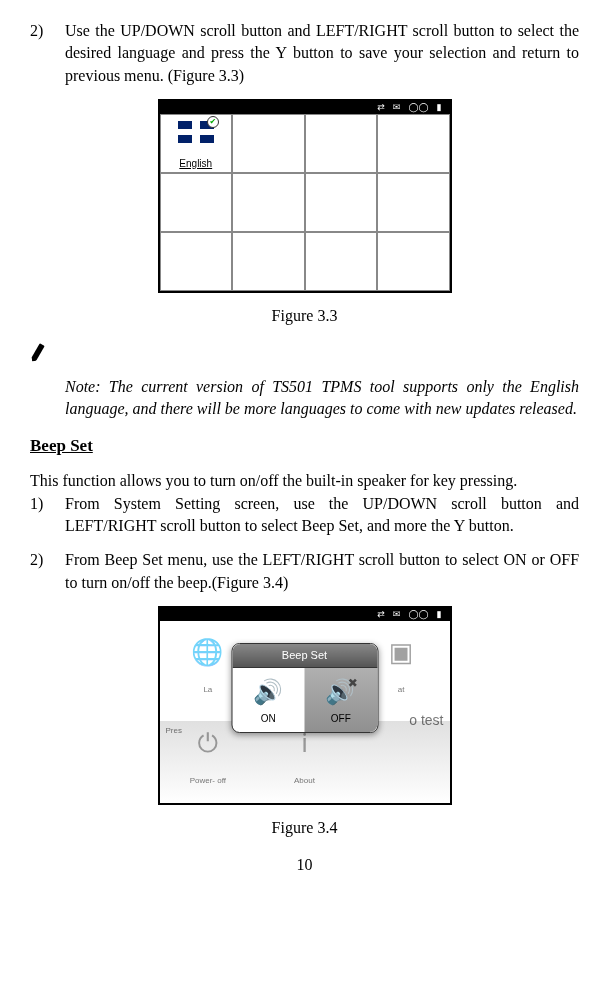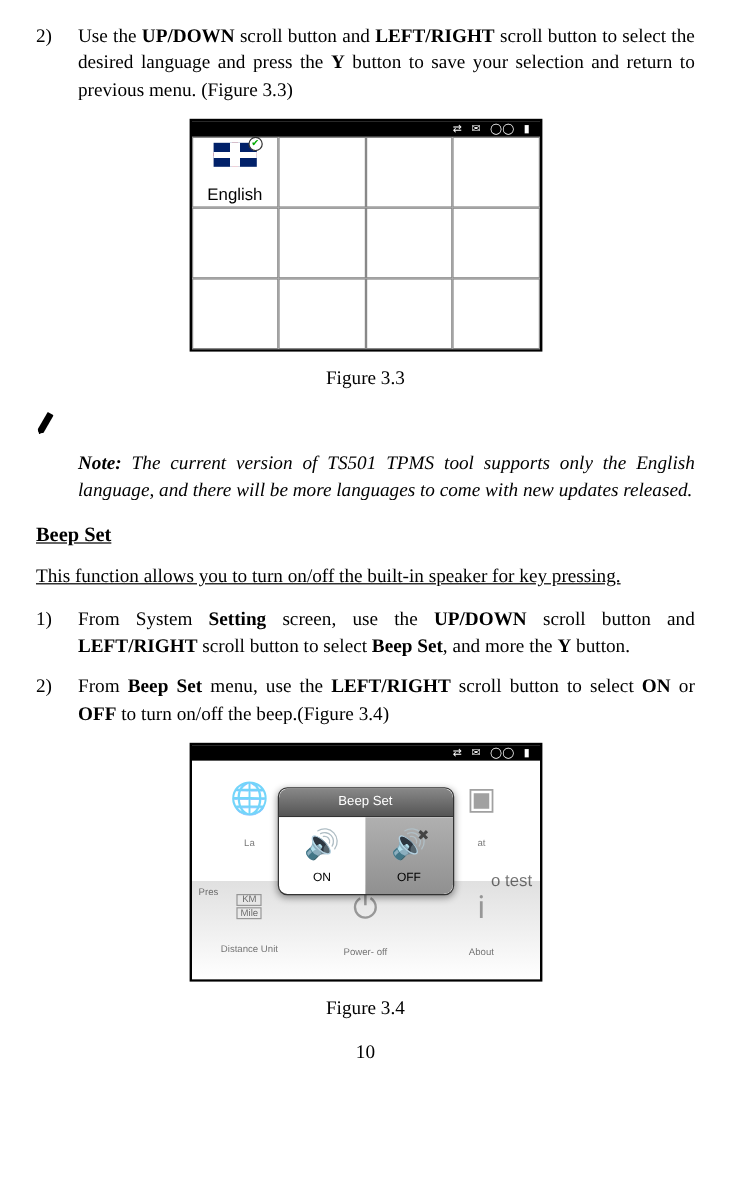--- a/index.html
+++ b/index.html
@@ -16,21 +16,21 @@
       margin-bottom: 12px;
       text-align: justify;
     }
     .list-num {
       width: 35px;
       flex-shrink: 0;
     }
     .list-text {
       flex: 1;
     }
-    .bold { font-weight: bold; }
+    .bold { font-weight: normal; }
     .italic { font-style: italic; margin-top: 34px; }
     .figure-container {
       text-align: center;
       margin: 12px 0;
     }
     .figure-box {
       border: 2px solid #000;
       display: inline-block;
       background: #fff;
     }
@@ -89,23 +89,24 @@
       height: 10px;
       background: #fff;
       border: 1px solid #333;
       border-radius: 50%;
       font-size: 8px;
       line-height: 10px;
       text-align: center;
       color: #0a0;
     }
     .lang-label {
-      font-size: 14px;
+      font-size: 10px;
       margin-top: 14px;
       font-family: Arial, sans-serif;
+      text-decoration: underline;
     }
     .figure-caption {
       text-align: center;
       margin: 10px 0 14px 0;
     }
     .note-row {
       display: flex;
       margin-bottom: 14px;
       text-align: justify;
     }
@@ -123,22 +124,21 @@
       transform: rotate(-15deg);
     }
     .heading {
       font-weight: bold;
       text-decoration: underline;
       font-size: 17px;
       margin: 14px 0 12px 0;
     }
     .para {
       text-align: justify;
-      margin-bottom: 13px;
-      text-decoration: underline;
+      margin-bottom: 0;
     }
     .fig34 {
       width: 290px;
       height: 195px;
     }
     .fig34-body {
       height: calc(100% - 13px);
       position: relative;
       background: linear-gradient(to bottom, #fff 0%, #fff 55%, #e0e0e0 55%, #fff 100%);
     }
@@ -306,27 +306,20 @@
         <div class="bg-cell">
           <div class="bg-icon">🌐</div>
           <div class="bg-label"><span>La</span></div>
         </div>
         <div class="bg-cell"></div>
         <div class="bg-cell">
           <div class="bg-icon">▣</div>
           <div class="bg-label"><span>at</span></div>
         </div>
         <div class="bg-cell">
-          <div class="km-mile">
-            <div style="font-size:8px;border:1px solid #555;padding:0 2px;margin-bottom:1px;">KM</div>
-            <div style="font-size:8px;border:1px solid #555;padding:0 2px;">Mile</div>
-          </div>
-          <div class="bg-label">Distance Unit</div>
-        </div>
-        <div class="bg-cell">
           <div class="bg-icon">⏻</div>
           <div class="bg-label">Power- off</div>
         </div>
         <div class="bg-cell">
           <div class="bg-icon">ℹ</div>
           <div class="bg-label">About</div>
         </div>
       </div>
       <div style="position:absolute;left:6px;top:104px;font-family:Arial;font-size:8px;opacity:0.55">Pres</div>
       <div style="position:absolute;right:6px;top:90px;font-family:Arial;font-size:14px;opacity:0.55">o test</div>

